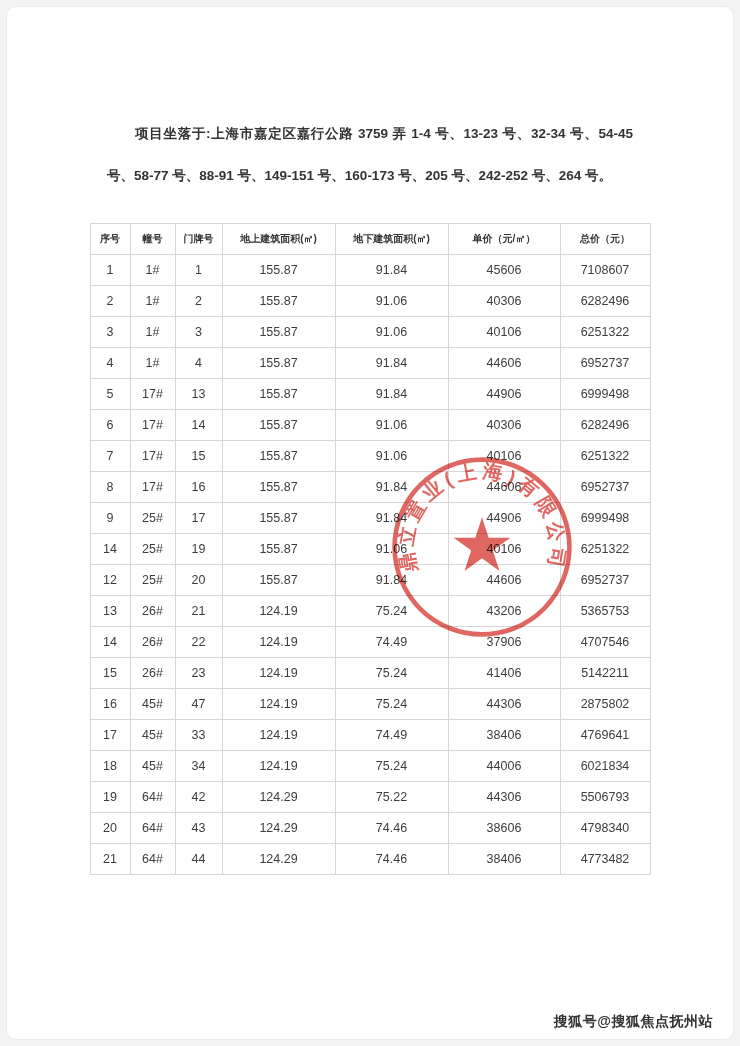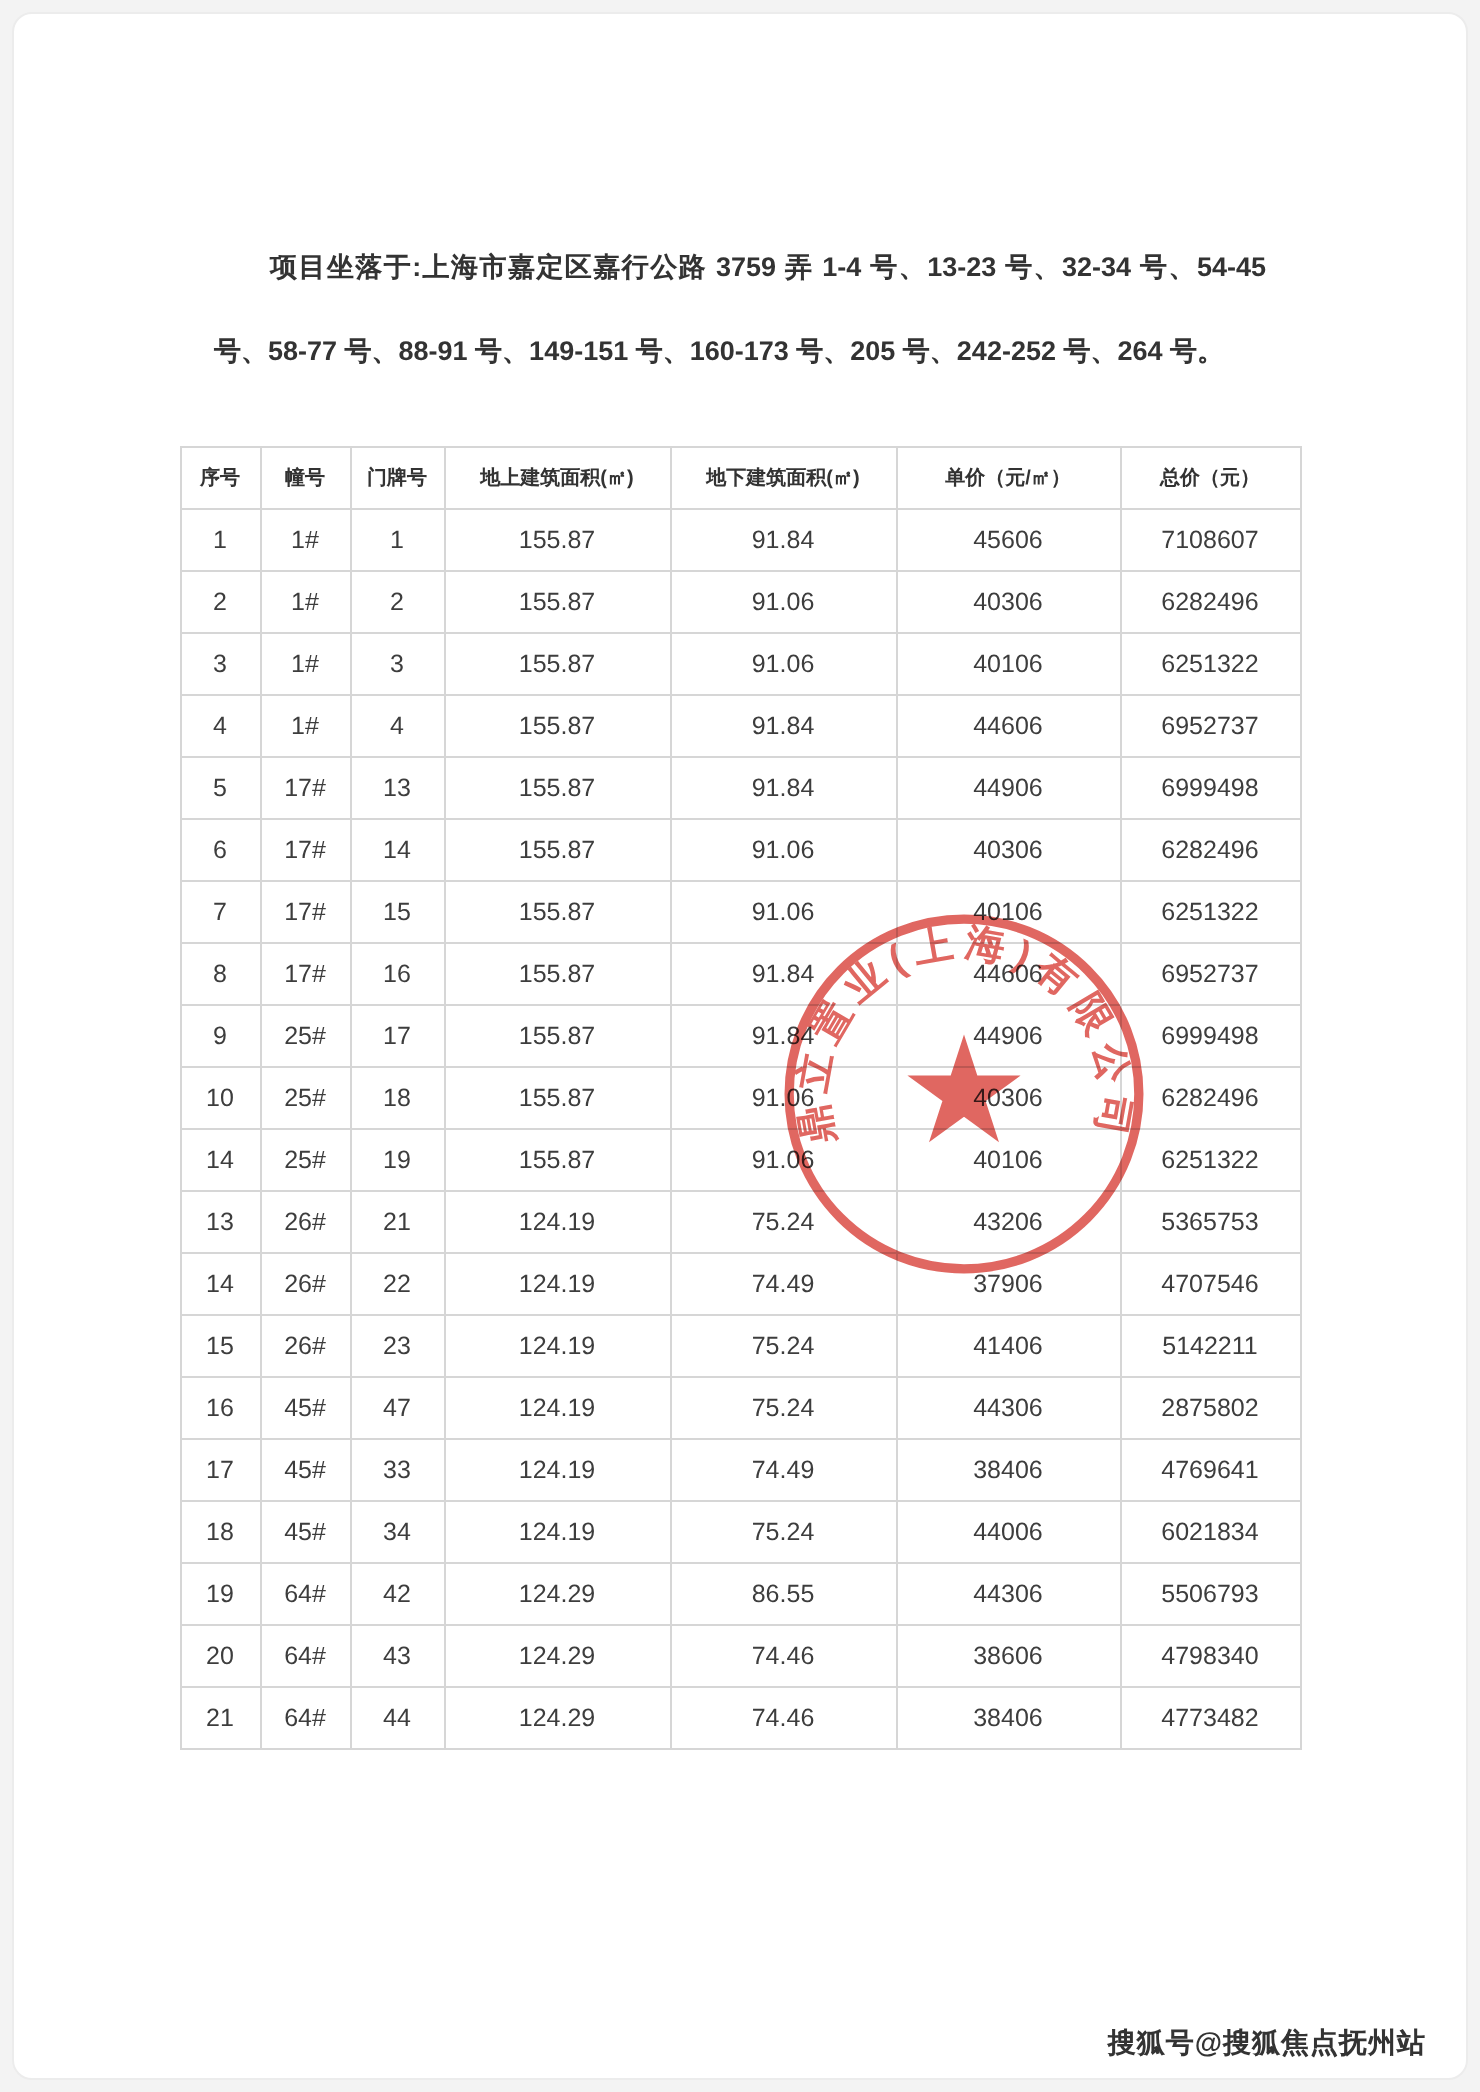--- a/index.html
+++ b/index.html
@@ -187,36 +187,36 @@
         <tr>
           <td>9</td>
           <td>25#</td>
           <td>17</td>
           <td>155.87</td>
           <td>91.84</td>
           <td>44906</td>
           <td>6999498</td>
         </tr>
         <tr>
-          <td>10</td>
-          <td>25#</td>
-          <td>18</td>
-          <td>155.87</td>
-          <td>91.06</td>
-          <td>40306</td>
-          <td>6282496</td>
-        </tr>
-        <tr>
           <td>14</td>
           <td>25#</td>
           <td>19</td>
           <td>155.87</td>
           <td>91.06</td>
           <td>40106</td>
           <td>6251322</td>
+        </tr>
+        <tr>
+          <td>12</td>
+          <td>25#</td>
+          <td>20</td>
+          <td>155.87</td>
+          <td>91.84</td>
+          <td>44606</td>
+          <td>6952737</td>
         </tr>
         <tr>
           <td>13</td>
           <td>26#</td>
           <td>21</td>
           <td>124.19</td>
           <td>75.24</td>
           <td>43206</td>
           <td>5365753</td>
         </tr>
@@ -263,21 +263,21 @@
           <td>124.19</td>
           <td>75.24</td>
           <td>44006</td>
           <td>6021834</td>
         </tr>
         <tr>
           <td>19</td>
           <td>64#</td>
           <td>42</td>
           <td>124.29</td>
-          <td>86.55</td>
+          <td>75.22</td>
           <td>44306</td>
           <td>5506793</td>
         </tr>
         <tr>
           <td>20</td>
           <td>64#</td>
           <td>43</td>
           <td>124.29</td>
           <td>74.46</td>
           <td>38606</td>

